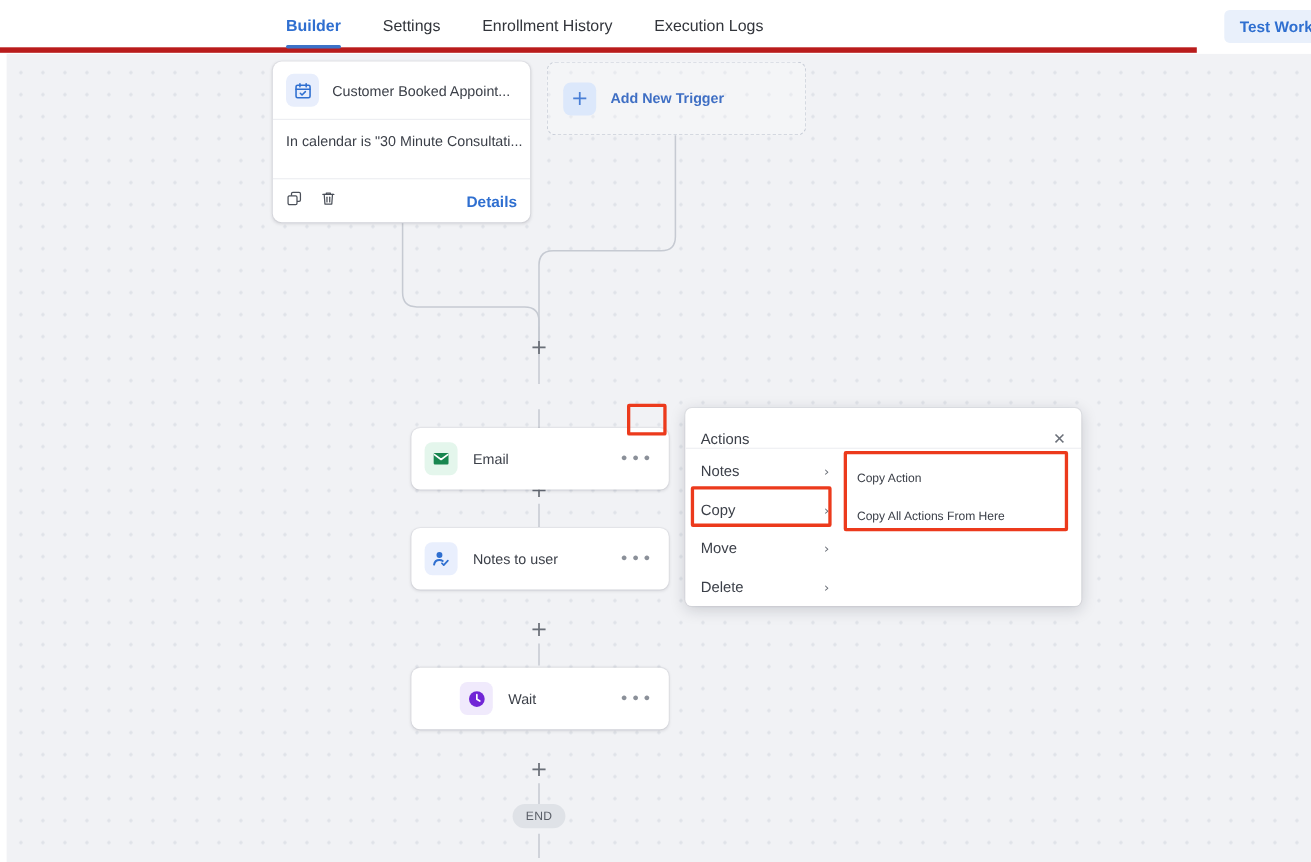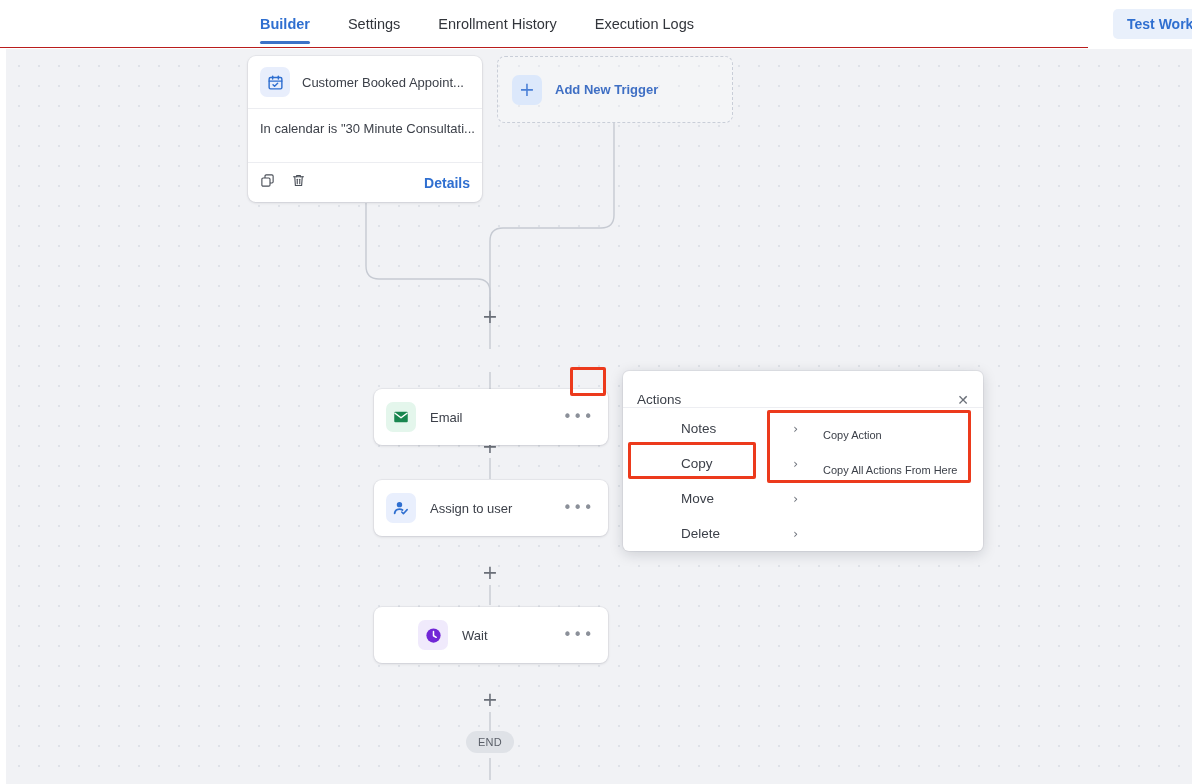--- a/index.html
+++ b/index.html
@@ -8,21 +8,21 @@
     font-family: "Liberation Sans", sans-serif;
     background: #ffffff;
     overflow: hidden;
   }
   #app { position: relative; width: 1192px; height: 784px; }
 
   
   .header {
     position: absolute; left: 0; top: 0; width: 1088px; height: 48px;
     background: #ffffff;
-    border-bottom: 1px solid #b91c1c;
+    border-bottom: 5px solid #b91c1c;
     display: flex; align-items: center;
   }
   .tabs { position: absolute; left: 260px; top: 0; height: 48px; display: flex; align-items: center; gap: 38px; }
   .tab {
     position: relative; height: 48px; display: flex; align-items: center;
     font-size: 14.5px; color: #32353b; cursor: pointer; white-space: nowrap;
   }
   .tab.active { color: #2f6fd0; font-weight: 600; }
   .tab.active::after {
     content: ""; position: absolute; left: 0; right: 0; bottom: 4px;
@@ -133,21 +133,21 @@
     box-shadow: 0 3px 14px rgba(20,25,40,.17), 0 0 0 1px rgba(20,25,40,.05);
     overflow: hidden;
   }
   .menu-head {
     height: 37px; display: flex; align-items: flex-end; padding: 0 14px;
     border-bottom: 1px solid #edeef2;
   }
   .menu-title { font-size: 13.5px; color: #3c4049; flex: 1; }
   .menu-close { font-size: 14px; color: #6b7079; cursor: pointer; line-height: 1;
     font-family: "DejaVu Sans", sans-serif; }
-  .menu-body { display: flex; padding-left: 44px; }
+  .menu-body { display: flex; }
   .menu-col-left { width: 145px; padding-top: 3px; }
   .menu-item {
     height: 35px; display: flex; align-items: center; padding: 0 14px;
     font-size: 13.5px; color: #3c4049; cursor: pointer;
   }
   .menu-item .chev { margin-left: auto; color: #6b7079; font-size: 12px;
     font-family: "DejaVu Sans", sans-serif; }
   .menu-col-right { flex: 1; padding-top: 9px; }
   .sub-item {
     height: 35px; display: flex; align-items: center; padding: 0 11px;
@@ -274,21 +274,21 @@
     </div>
 
     <div class="action-card" style="left:374px; top:431px;">
       <div class="icon-tile tile-indigo">
         <svg width="18" height="18" viewBox="0 0 24 24">
           <circle cx="10" cy="7.5" r="3.6" fill="#2f6fd0"></circle>
           <path d="M3.5 19c.6-3.6 3.3-5.6 6.5-5.6 1.5 0 2.9.45 4 1.25" fill="none" stroke="#2f6fd0" stroke-width="2.4" stroke-linecap="round"></path>
           <path d="M13 17.4l2.2 2.2 5-5.4" fill="none" stroke="#2f6fd0" stroke-width="2.1" stroke-linecap="round" stroke-linejoin="round"></path>
         </svg>
       </div>
-      <div class="action-label">Assign to user</div>
+      <div class="action-label">Notes to user</div>
       <div class="dots">•••</div>
     </div>
 
     <div class="action-card" style="left:374px; top:558px;padding-left:44px;">
       <div class="icon-tile tile-purple">
         <svg width="19" height="19" viewBox="0 0 24 24">
           <circle cx="12" cy="12" r="9" fill="#7126d6"></circle>
           <path d="M12 7v5.3l3.4 2" fill="none" stroke="#ffffff" stroke-width="1.9" stroke-linecap="round" stroke-linejoin="round"></path>
         </svg>
       </div>

